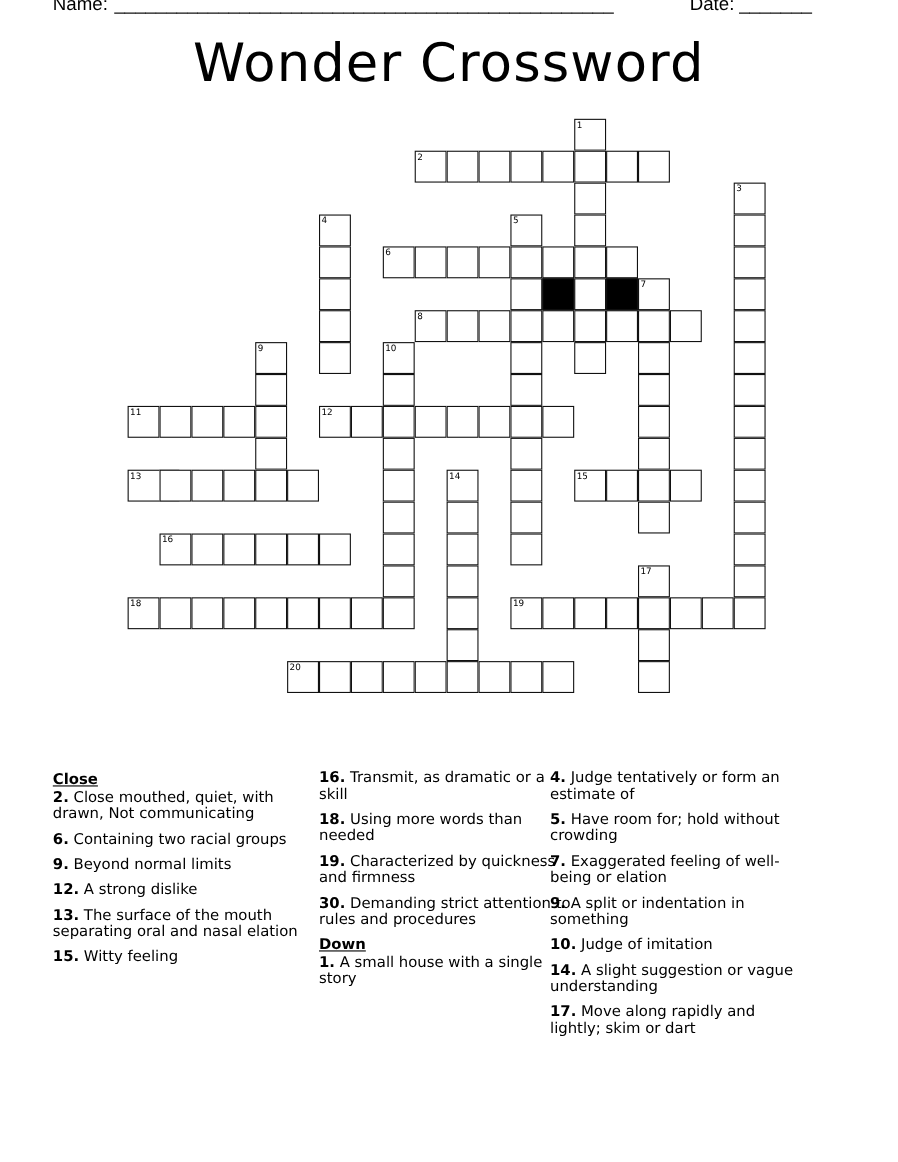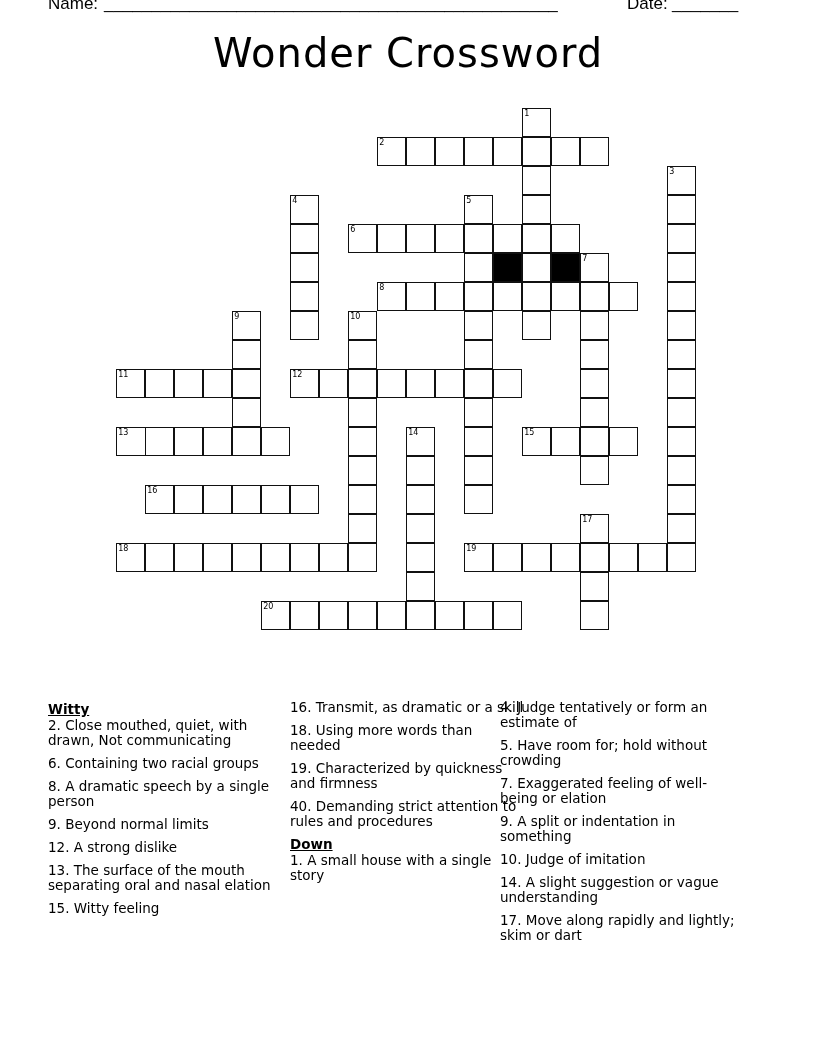--- a/index.html
+++ b/index.html
@@ -2,33 +2,33 @@
 <html><head>
 <meta charset="utf-8">
 <style>
   html, body { margin: 0; padding: 0; background: #ffffff; }
   body { width: 816px; height: 1056px; position: relative; overflow: hidden; font-family: "Liberation Sans", sans-serif; color: #000; }
   .hdr { position: absolute; top: -6px; left: 0; width: 816px; height: 24px; font-family: "Liberation Sans", sans-serif; font-size: 17px; }
   .hdr .name-label { position: absolute; left: 48px; top: 0; }
   .hdr .name-line { position: absolute; left: 104px; top: 0; }
   .hdr .date-label { position: absolute; left: 627px; top: 0; }
   .hdr .date-line { position: absolute; left: 672px; top: 0; }
-  .title { position: absolute; top: 30px; left: 0; width: 816px; text-align: center; font-family: "DejaVu Sans", sans-serif; font-size: 40px; letter-spacing: 1px; }
+  .title { position: absolute; top: 30px; left: 0; width: 816px; text-align: center; font-family: "DejaVu Sans", sans-serif; font-size: 48px; letter-spacing: 1px; }
   .grid { position: absolute; left: 0; top: 0; width: 816px; height: 680px; }
   .cell { position: absolute; width: 29px; height: 29px; box-sizing: border-box; border: 1.5px solid #111; background: #fff; margin-left: -0.75px; margin-top: -0.75px; }
   .cell.black { background: #000; }
   .cell .num { position: absolute; left: 1px; top: 0px; font-family: "DejaVu Sans", sans-serif; font-size: 8px; line-height: 9px; }
   .clues { position: absolute; top: 700px; left: 0; width: 816px; font-family: "DejaVu Sans", sans-serif; font-size: 13.5px; line-height: 15px; }
   .col { position: absolute; top: 0; }
   .col1 { left: 48px; width: 235px; }
   .col2 { left: 290px; width: 235px; }
   .col3 { left: 500px; width: 235px; }
   .sec { font-weight: bold; text-decoration: underline; margin-bottom: 1px; margin-top: 2px; }
   .clue { margin-bottom: 8px; }
-  .clue .n { font-weight: normal; }
+  .clue .n { font-weight: bold; }
 </style>
 </head>
 <body>
 
 <div class="hdr">
   <span class="name-label">Name:</span>
   <span class="name-line">________________________________________________</span>
   <span class="date-label">Date:</span>
   <span class="date-line">_______</span>
 </div>
@@ -211,34 +211,33 @@
     <div class="cell" style="left: 407px; top: 602px;"></div>
     <div class="cell" style="left: 436px; top: 602px;"></div>
     <div class="cell" style="left: 465px; top: 602px;"></div>
     <div class="cell" style="left: 494px; top: 602px;"></div>
     <div class="cell black" style="left: 494px; top: 254px;"></div>
     <div class="cell black" style="left: 552px; top: 254px;"></div>
   </div>
 
 <div class="clues">
   <div class="col col1" id="col1">
-    <div class="sec">Witty</div>
+    <div class="sec">Close</div>
   <div class="clue"><span class="n">2.</span> <span>Close mouthed, quiet, with drawn, Not communicating</span></div>
       <div class="clue"><span class="n">6.</span> <span>Containing two racial groups</span></div>
-      <div class="clue"><span class="n">8.</span> <span>A dramatic speech by a single person</span></div>
       <div class="clue"><span class="n">9.</span> <span>Beyond normal limits</span></div>
       <div class="clue"><span class="n">12.</span> <span>A strong dislike</span></div>
       <div class="clue"><span class="n">13.</span> <span>The surface of the mouth separating oral and nasal elation</span></div>
       <div class="clue"><span class="n">15.</span> <span>Witty feeling</span></div>
     </div>
   <div class="col col2" id="col2">
       <div class="clue"><span class="n">16.</span> <span>Transmit, as dramatic or a skill</span></div>
       <div class="clue"><span class="n">18.</span> <span>Using more words than needed</span></div>
       <div class="clue"><span class="n">19.</span> <span>Characterized by quickness and firmness</span></div>
-      <div class="clue"><span class="n">40.</span> <span>Demanding strict attention to rules and procedures</span></div>
+      <div class="clue"><span class="n">30.</span> <span>Demanding strict attention to rules and procedures</span></div>
       <div class="sec">Down</div>
       <div class="clue"><span class="n">1.</span> <span>A small house with a single story</span></div>
     </div>
   <div class="col col3" id="col3">
       <div class="clue"><span class="n">4.</span> <span>Judge tentatively or form an estimate of</span></div>
       <div class="clue"><span class="n">5.</span> <span>Have room for; hold without crowding</span></div>
       <div class="clue"><span class="n">7.</span> <span>Exaggerated feeling of well-being or elation</span></div>
       <div class="clue"><span class="n">9.</span> <span>A split or indentation in something</span></div>
       <div class="clue"><span class="n">10.</span> <span>Judge of imitation</span></div>
       <div class="clue"><span class="n">14.</span> <span>A slight suggestion or vague understanding</span></div>

